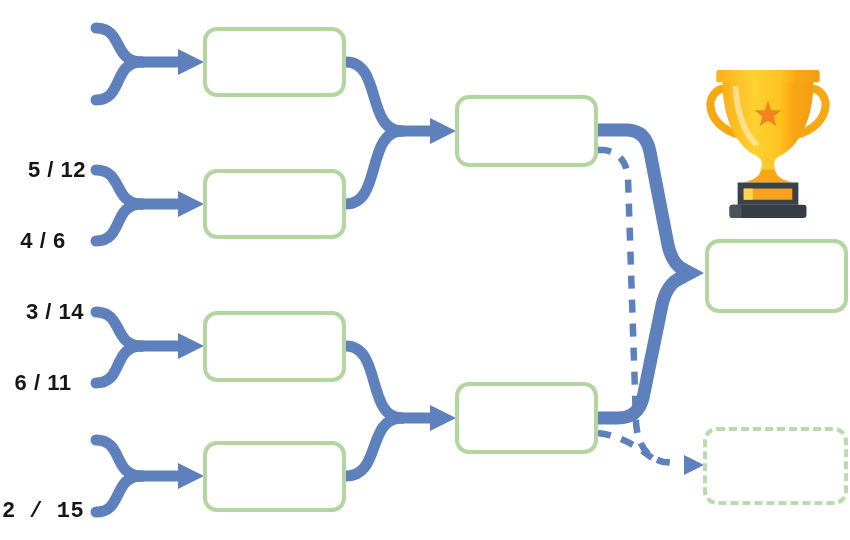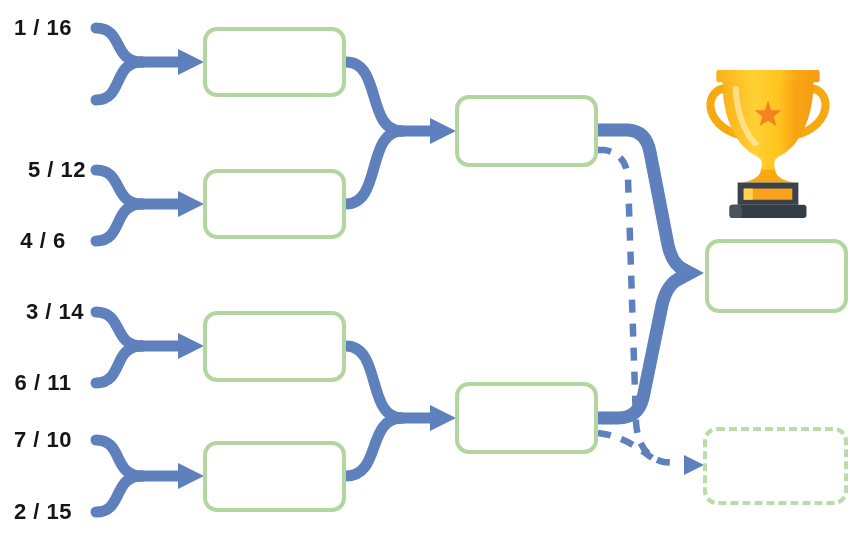--- a/index.html
+++ b/index.html
@@ -34,27 +34,25 @@
     background: transparent;
   }
   #connectors, #trophy { position: absolute; }
   #connectors { left: 0; top: 0; }
 </style>
 </head>
 <body>
 
 <div id="canvas">
 
-  <div class="seed" style="left:0; top:14;  top:14px;">1 / 16</div>
   <div class="seed" style="left:0; top:156px;text-align:right;">5 / 12</div>
   <div class="seed" style="left:0; top:227px;">4 / 6</div>
   <div class="seed" style="left:12px; top:298px;">3 / 14</div>
   <div class="seed" style="left:0; top:369px;">6 / 11</div>
-  <div class="seed" style="left:0; top:426px;">7 / 10</div>
-  <div class="seed" style="left:0; top:498px;">2 / 15</div>
+  <div class="seed" style="left:0; top:498px;font-family:Liberation Mono, monospace;">2 / 15</div>
 
   <svg id="connectors" width="850" height="540" viewBox="0 0 850 540">
     <g fill="none" stroke="#5E80BC" stroke-width="11" stroke-linecap="round" stroke-linejoin="round">
 
       <g>
         <path d="M96 28 C124 28 112 62 142 62"></path>
         <path d="M96 100 C124 100 112 62 142 62"></path>
         <path d="M140 62 H180"></path>
       </g>
       <g>

